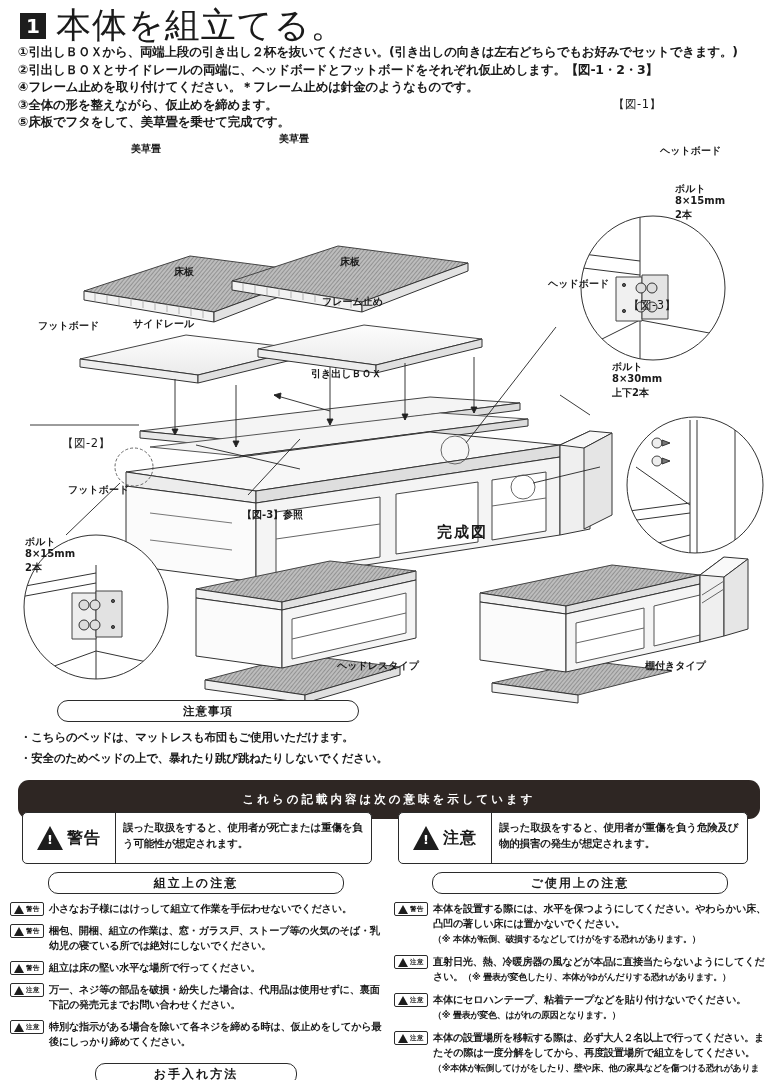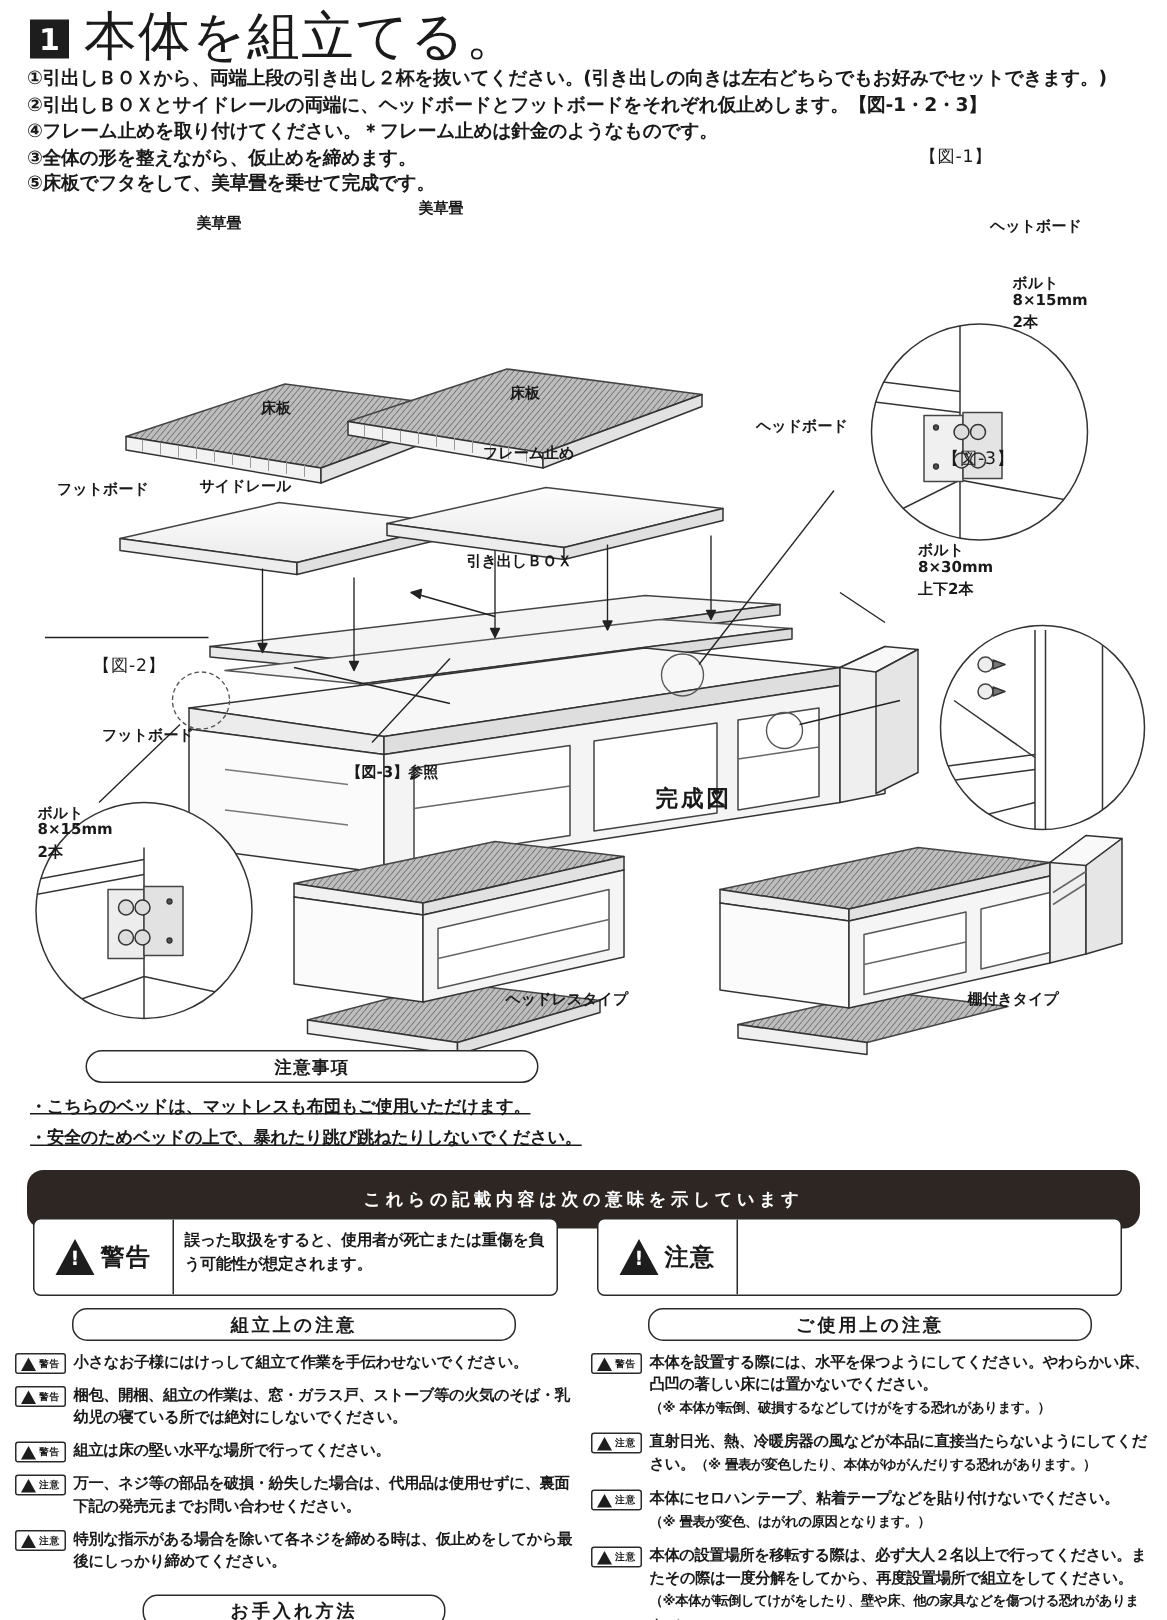--- a/index.html
+++ b/index.html
@@ -29,21 +29,21 @@
 
   svg.art{position:absolute;left:0;top:0;width:778px;height:600px;overflow:visible;}
 
   
   .pill{
     position:absolute;border:1.4px solid #2b2b2b;border-radius:14px;
     display:flex;align-items:center;justify-content:center;
     font-size:11.5px;font-weight:700;letter-spacing:1px;background:#fff;
   }
   .bullets{position:absolute;left:20px;top:727px;width:700px;}
-  .bullets div{font-size:11.5px;font-weight:700;line-height:21px;letter-spacing:-.2px;text-decoration:underline;}
+  .bullets div{font-size:11.5px;font-weight:700;line-height:21px;letter-spacing:-.2px;}
 
   .blackbar{
     position:absolute;left:18px;top:780px;width:742px;height:39px;background:#2e2623;
     border-radius:11px;color:#fff;display:flex;align-items:center;justify-content:center;
     font-size:11.5px;font-weight:700;letter-spacing:3px;
   }
 
   .wbox{
     position:absolute;border:1.4px solid #2b2b2b;border-radius:5px;background:#fff;
     display:flex;align-items:stretch;overflow:hidden;
@@ -324,22 +324,22 @@
     </svg>
 
     <div class="lbl" style="left:131px;top:47px">美草畳</div>
     <div class="lbl" style="left:279px;top:37px">美草畳</div>
     <div class="lbl" style="left:174px;top:170px">床板</div>
     <div class="lbl" style="left:340px;top:160px">床板</div>
     <div class="lbl" style="left:38px;top:224px">フットボード</div>
     <div class="lbl" style="left:133px;top:222px">サイドレール</div>
     <div class="lbl" style="left:322px;top:200px">フレーム止め</div>
     <div class="lbl" style="left:311px;top:272px">引き出しＢＯＸ</div>
-    <div class="lbl" style="left:504px;top:182px">ヘッドボード</div>
-    <div class="lbl" style="left:231px;top:413px">【図-3】参照</div>
+    <div class="lbl" style="left:548px;top:182px">ヘッドボード</div>
+    <div class="lbl" style="left:242px;top:413px">【図-3】参照</div>
 
     <div class="figtag" style="left:613px;top:2px">【図-1】</div>
     <div class="lbl" style="left:660px;top:49px">ヘットボード</div>
     <div class="lbl" style="left:675px;top:87px">ボルト</div>
     <div class="lbl" style="left:675px;top:100px">8×15mm</div>
     <div class="lbl" style="left:675px;top:113px">2本</div>
 
     <div class="figtag" style="left:628px;top:203px">【図-3】</div>
     <div class="lbl" style="left:612px;top:265px">ボルト</div>
     <div class="lbl" style="left:612px;top:278px">8×30mm</div>
@@ -371,20 +371,21 @@
       <span class="w">警告</span>
     </div>
     <div class="tx">誤った取扱をすると、使用者が死亡または重傷を負う可能性が想定されます。</div>
   </div>
 
   <div class="wbox" style="left:398px;top:812px;width:348px;height:50px;">
     <div class="ic">
       <span class="tri"></span>
       <span class="w">注意</span>
     </div>
+    <div class="tx">誤った取扱をすると、使用者が重傷を負う危険及び物的損害の発生が想定されます。</div>
   </div>
 
   <div class="col" style="left:10px;top:872px;">
     <div class="coltitle" style="margin:0 38px;">組立上の注意</div>
 
     <div class="note">
       <span class="badge">
         <span class="btri"></span>
         <span class="bt">警告</span>
       </span>

